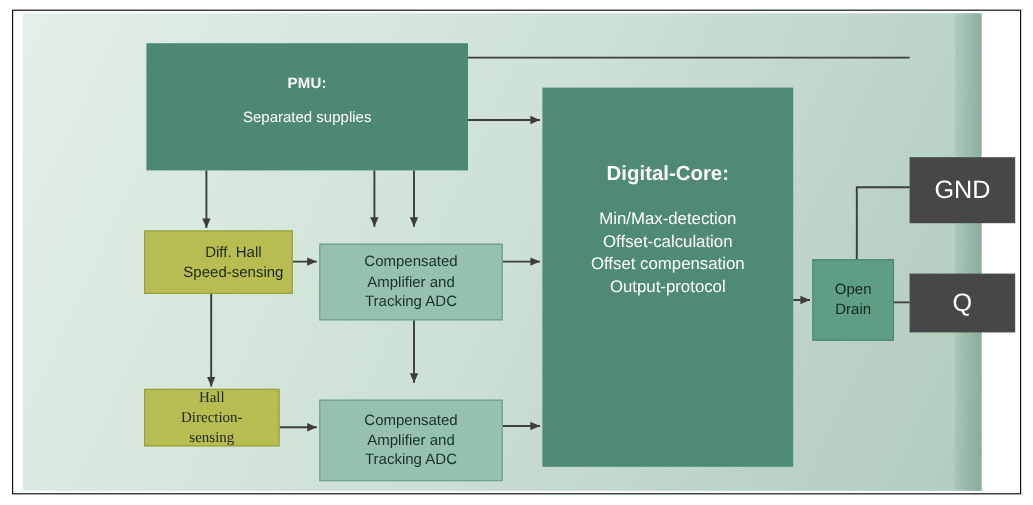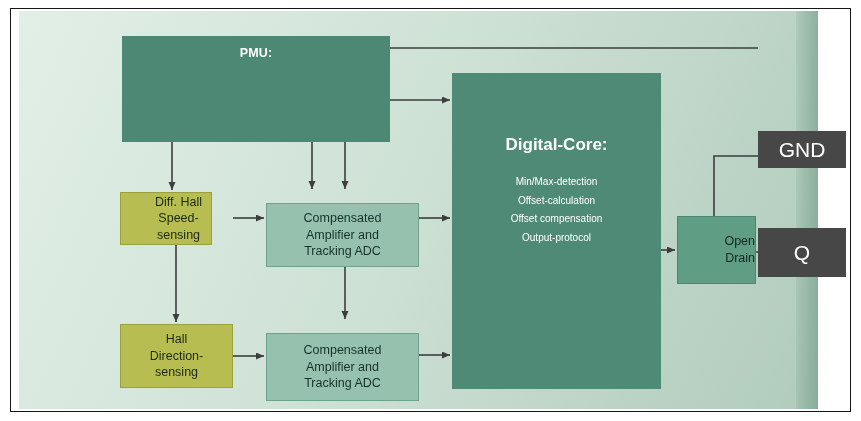--- a/index.html
+++ b/index.html
@@ -46,21 +46,21 @@
     align-items: center;
     justify-content: center;
     text-align: center;
   }
   .pmu {
     left: 122px; top: 36px;
     width: 268px; height: 106px;
     background: #4d8875;
     color: #ffffff;
     justify-content: flex-start;
-    padding-top: 10px;
+    padding-top: 26px;
   }
   .pmu .box-title {
     font-size: 12.5px;
     font-weight: bold;
     letter-spacing: 0.2px;
     margin-bottom: 14px;
   }
   .pmu .box-line {
     font-size: 12.5px;
     line-height: 17px;
@@ -72,59 +72,58 @@
     color: #ffffff;
     justify-content: flex-start;
     padding-top: 62px;
   }
   .digital-core .box-title {
     font-size: 17px;
     font-weight: bold;
     margin-bottom: 18px;
   }
   .digital-core .box-line {
-    font-size: 10px;
+    font-size: 14px;
     line-height: 18.5px;
   }
   .olive {
     background: #b7bd51;
     border: 1px solid #99a03c;
     color: #1d2a13;
     font-size: 12.5px;
     line-height: 16.5px;
   }
-  .diff-hall { left: 120px; top: 192px; width: 92px; height: 53px; padding-left: 25px; }
-  .hall-direction { left: 120px; top: 324px; width: 113px; height: 64px; }
+  .diff-hall { left: 120px; top: 192px; width: 124px; height: 53px; padding-left: 25px; }
+  .hall-direction { left: 120px; top: 324px; width: 113px; height: 48px; font-family: Liberation Serif, serif; }
   .comp-adc {
     background: #97c1af;
     border: 1px solid #6fa18c;
     color: #16322a;
     font-size: 12.5px;
     line-height: 16.5px;
     margin-top: 12px;
   }
   .comp-adc-top { left: 266px; top: 191px; width: 153px; height: 64px; }
   .comp-adc-bottom { left: 266px; top: 321px; width: 153px; height: 68px; }
   .open-drain {
     left: 677px; top: 216px;
-    width: 79px; height: 68px;
+    width: 68px; height: 68px;
     background: #5f9d85;
     border: 1px solid #4a8670;
     color: #13291f;
     font-size: 12.5px;
     line-height: 17px;
-    align-items: flex-end;
   }
   .pin {
     background: #474747;
     color: #ffffff;
   }
   .pin-vdd { left: 758px; top: 24px; width: 88px; height: 56px; font-size: 24px; }
   .pin-vdd sub { font-size: 13px; }
-  .pin-gnd { left: 758px; top: 131px; width: 88px; height: 37px; font-size: 21px; }
+  .pin-gnd { left: 758px; top: 131px; width: 88px; height: 55px; font-size: 21px; }
   .pin-q  { left: 758px; top: 228px; width: 88px; height: 49px; font-size: 21px; }
 </style>
 </head>
 <body>
 
 <div class="stage">
 
   <div class="outer-border"></div>
   <div class="panel"></div>
   <div class="panel-edge"></div>
@@ -146,20 +145,21 @@
     <path d="M233,356 H264" stroke="#3d3d3d" stroke-width="1.6" fill="none" marker-end="url(#arrow)"></path>
     <path d="M419,218 H450" stroke="#3d3d3d" stroke-width="1.6" fill="none" marker-end="url(#arrow)"></path>
     <path d="M419,355 H450" stroke="#3d3d3d" stroke-width="1.6" fill="none" marker-end="url(#arrow)"></path>
     <path d="M661,250 H675" stroke="#3d3d3d" stroke-width="1.6" fill="none" marker-end="url(#arrow)"></path>
     <path d="M745,252 H758" stroke="#3d3d3d" stroke-width="1.6" fill="none"></path>
     <path d="M714,216 V156 H758" stroke="#3d3d3d" stroke-width="1.6" fill="none"></path>
   </svg>
 
   <div class="box pmu">
     <div class="box-title">PMU:</div>
+    <div class="box-line">Separated supplies</div>
   </div>
 
   <div class="box digital-core">
     <div class="box-title">Digital-Core:</div>
     <div class="box-line">Min/Max-detection</div>
     <div class="box-line">Offset-calculation</div>
     <div class="box-line">Offset compensation</div>
     <div class="box-line">Output-protocol</div>
   </div>
 

